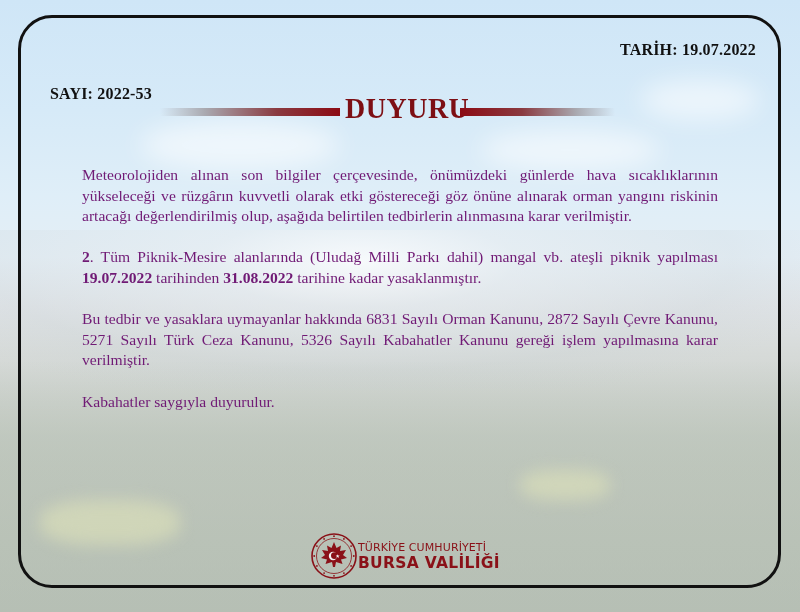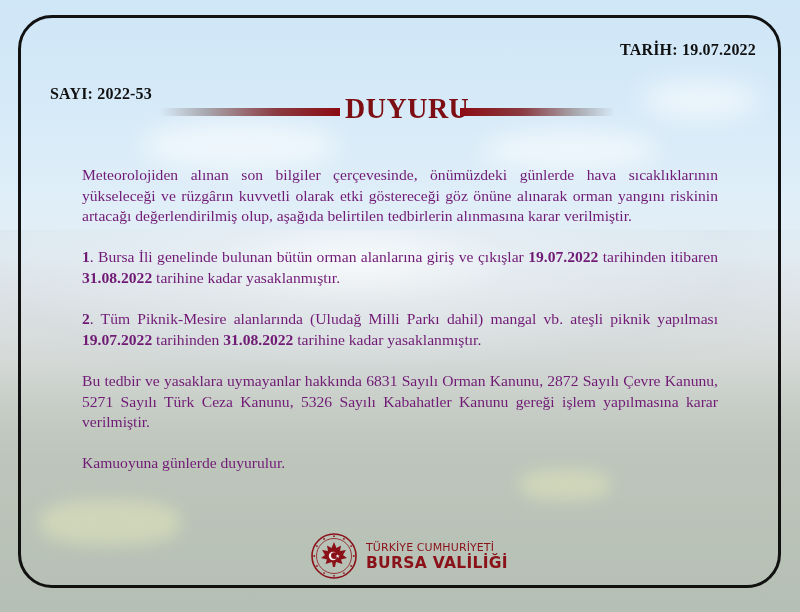--- a/index.html
+++ b/index.html
@@ -48,21 +48,21 @@
       position: absolute; left: 82px; top: 165px; width: 636px;
       font-size: 15.6px; line-height: 20.6px; color: #701a75;
     }
     .para { margin: 0 0 20.6px 0; text-align: justify; }
     .para b { font-weight: bold; }
 
     .logo {
       position: absolute; left: 310px; top: 532px; display: flex; align-items: center;
     }
     .emblem { width: 48px; height: 48px; }
-    .logo-text { margin-left: 8px; font-family: "DejaVu Sans", "Liberation Sans", sans-serif; color: #8a1118; }
+    .logo-text { margin-left: 0; font-family: "DejaVu Sans", "Liberation Sans", sans-serif; color: #8a1118; }
     .logo-line1 { font-size: 11px; letter-spacing: 0.1px; line-height: 13px; }
     .logo-line2 { font-size: 15.5px; font-weight: bold; line-height: 18px; letter-spacing: 0.3px; }
   </style>
 </head>
 <body>
 
 <div class="bg-layer">
   <div class="cloud" style="left:640px;top:80px;width:120px;height:40px;"></div>
   <div class="cloud" style="left:140px;top:120px;width:200px;height:50px;"></div>
   <div class="cloud" style="left:480px;top:130px;width:180px;height:40px;"></div>
@@ -79,27 +79,26 @@
 
 <div class="title-wrap">
   <div class="title-line left"></div>
   <div class="title">DUYURU</div>
   <div class="title-line right"></div>
 </div>
 
 <div class="body">
   <p class="para">Meteorolojiden alınan son bilgiler çerçevesinde, önümüzdeki günlerde hava sıcaklıklarının yükseleceği ve rüzgârın kuvvetli olarak etki göstereceği göz önüne alınarak orman yangını riskinin artacağı değerlendirilmiş olup, aşağıda belirtilen tedbirlerin alınmasına karar verilmiştir.</p>
 
-  <p class="para"><b>1</b><span>. Bursa İli genelinde bulunan bütün orman alanlarına giriş ve çıkışlar </span><b>19.07.2022</b><span> tarihinden itibaren </span><b>31.08.2022</b><span> tarihine kadar yasaklanmıştır.</span></p>
 
   <p class="para"><b>2</b><span>. Tüm Piknik-Mesire alanlarında (Uludağ Milli Parkı dahil) mangal vb. ateşli piknik yapılması </span><b>19.07.2022</b><span> tarihinden </span><b>31.08.2022</b><span> tarihine kadar yasaklanmıştır.</span></p>
 
   <p class="para">Bu tedbir ve yasaklara uymayanlar hakkında 6831 Sayılı Orman Kanunu, 2872 Sayılı Çevre Kanunu, 5271 Sayılı Türk Ceza Kanunu, 5326 Sayılı Kabahatler Kanunu gereği işlem yapılmasına karar verilmiştir.</p>
 
-  <p class="para">Kamuoyuna günlerde duyurulur.</p>
+  <p class="para">Kabahatler saygıyla duyurulur.</p>
 </div>
 
 <div class="logo">
   <svg class="emblem" viewBox="0 0 48 48">
     <circle cx="24" cy="24" r="22" fill="none" stroke="#8a1118" stroke-width="1.6"></circle>
     <circle cx="24" cy="24" r="17.5" fill="none" stroke="#8a1118" stroke-width="0.8"></circle>
     <g fill="#8a1118">
       <circle cx="24" cy="4.2" r="0.9"></circle>
         <circle cx="33.9" cy="6.9" r="0.9"></circle>
         <circle cx="41.1" cy="14.1" r="0.9"></circle>

